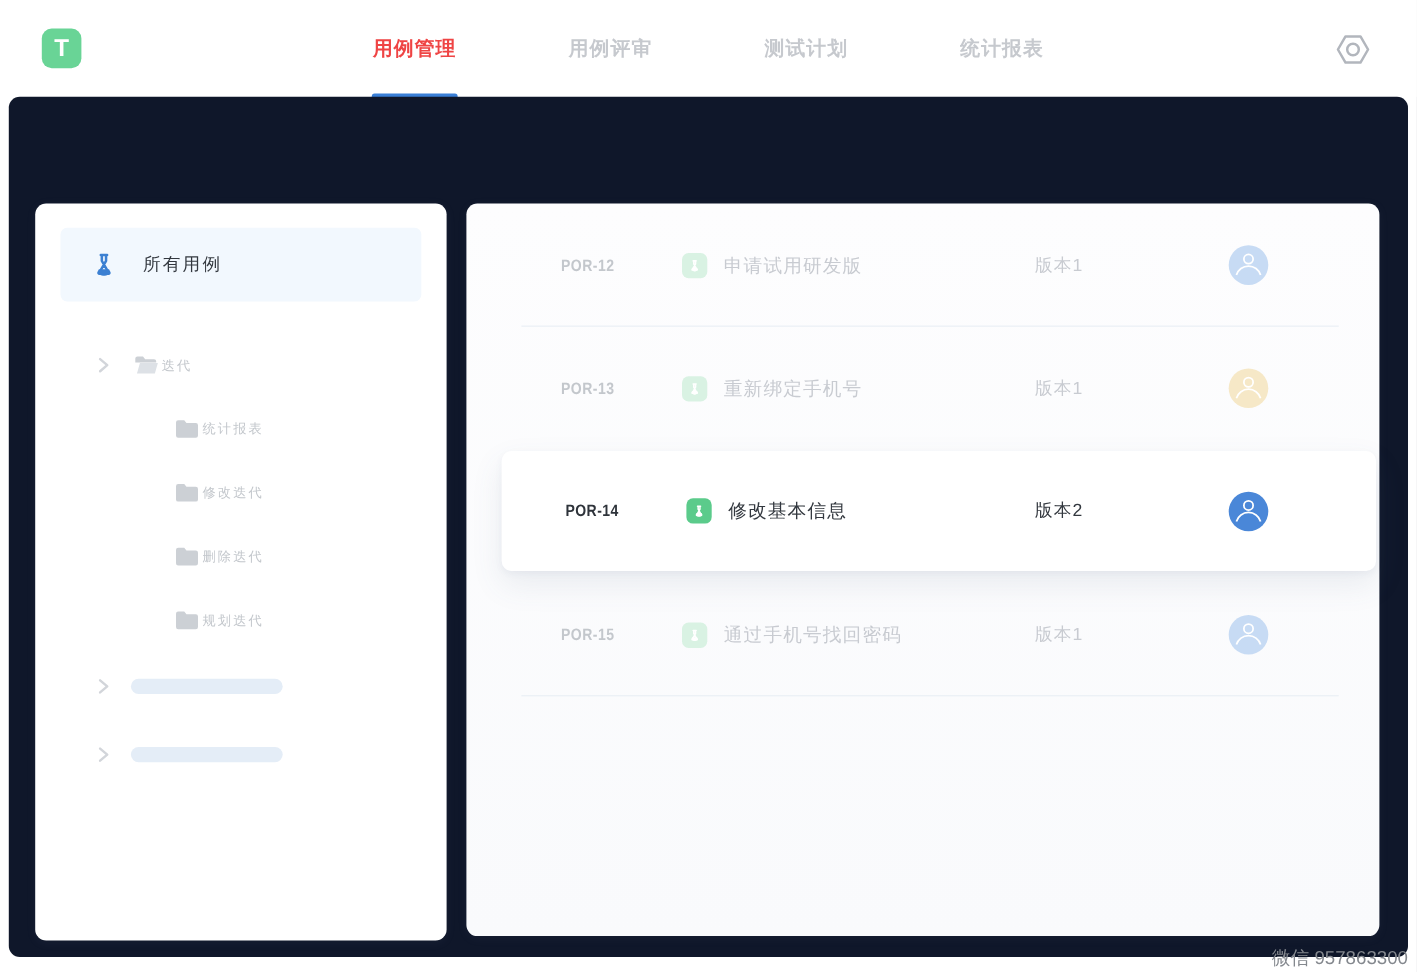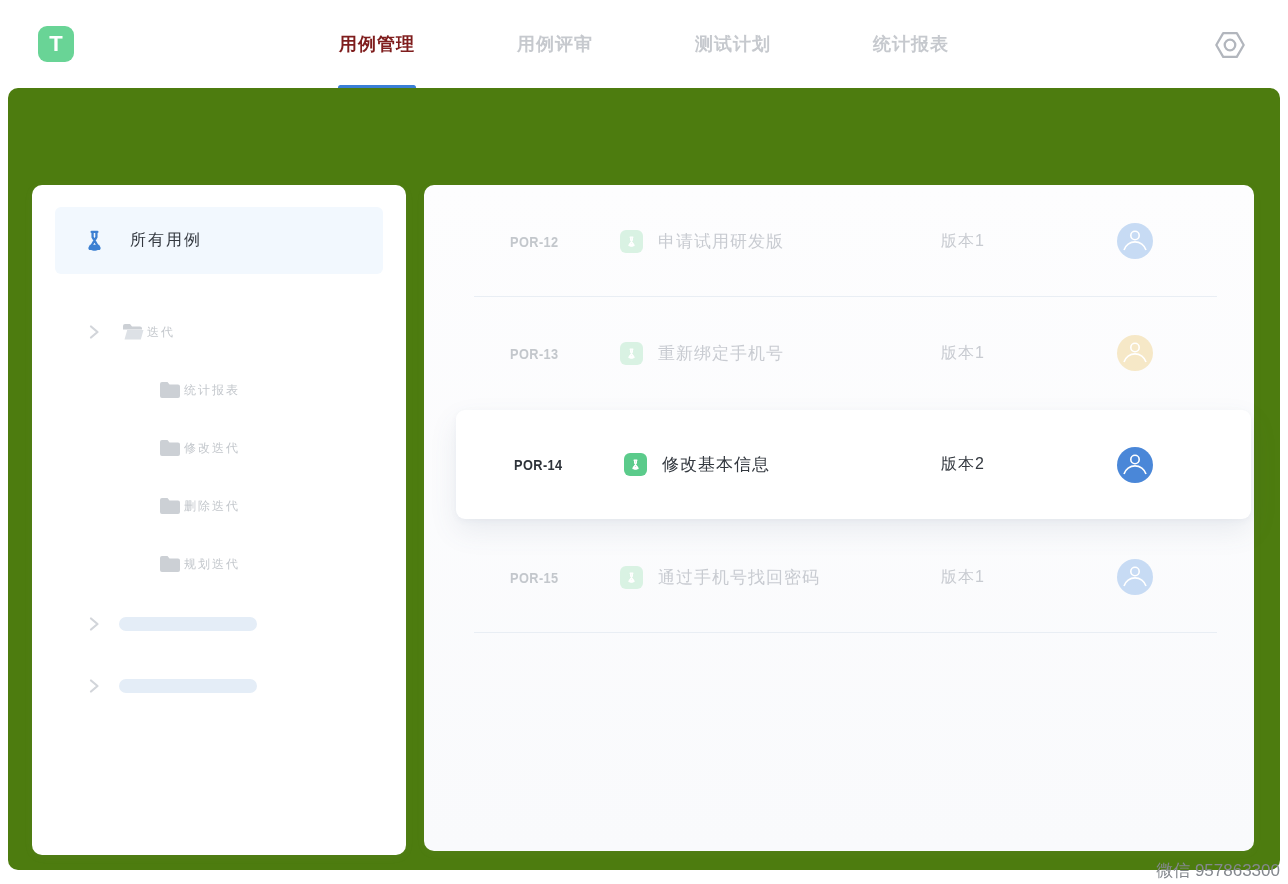--- a/index.html
+++ b/index.html
@@ -9,31 +9,31 @@
   
   .navbar { position:relative; height:88px; background:#ffffff;
     display:flex; align-items:center; }
   .logo { position:absolute; left:38px; top:26px; width:36px; height:36px;
     background:#69d496; border-radius:9px; display:flex; align-items:center;
     justify-content:center; color:#ffffff; font-size:22px; font-weight:700; cursor:pointer; }
   .tabs { position:absolute; left:0; right:0; top:0; height:88px;
     display:flex; justify-content:center; align-items:center; gap:102px; }
   .tab { position:relative; font-size:18px; color:#c6c9ce; cursor:pointer;
     letter-spacing:1px; height:88px; display:flex; align-items:center;font-weight:bold; }
-  .tab.active { color:#7f1d1d; font-weight:700; }
+  .tab.active { color:#ef4444; font-weight:700; }
   .tab .underline { display:none; }
   .tab.active .underline { display:block; position:absolute; left:50%;
     transform:translateX(-50%); bottom:-2px; width:78px; height:5px;
     border-radius:3px; background:#3a7fd6; }
   .settings-btn { position:absolute; right:40px; top:27px; width:36px; height:36px;
     display:flex; align-items:center; justify-content:center; cursor:pointer; }
 
   
   .content { position:absolute; left:8px; right:8px; top:88px; bottom:14px;
-    background:#4d7c0f; border-radius:10px; }
+    background:#0f172a; border-radius:10px; }
   .toolbar-title { position:absolute; left:28px; top:125px; font-size:17px;
     color:#c9ccd1; letter-spacing:1px; }
   .new-case-btn { position:absolute; left:1114px; top:119px; width:128px; height:39px;
     background:#4a90db; border:none; border-radius:5px; color:#ffffff;
     font-size:15px; letter-spacing:1px; display:flex; align-items:center;
     justify-content:center; gap:9px; cursor:pointer;
     font-family:"Liberation Sans","DejaVu Sans",sans-serif; }
 
   
   .sidebar { position:absolute; left:24px; top:97px; width:374px; height:670px;

